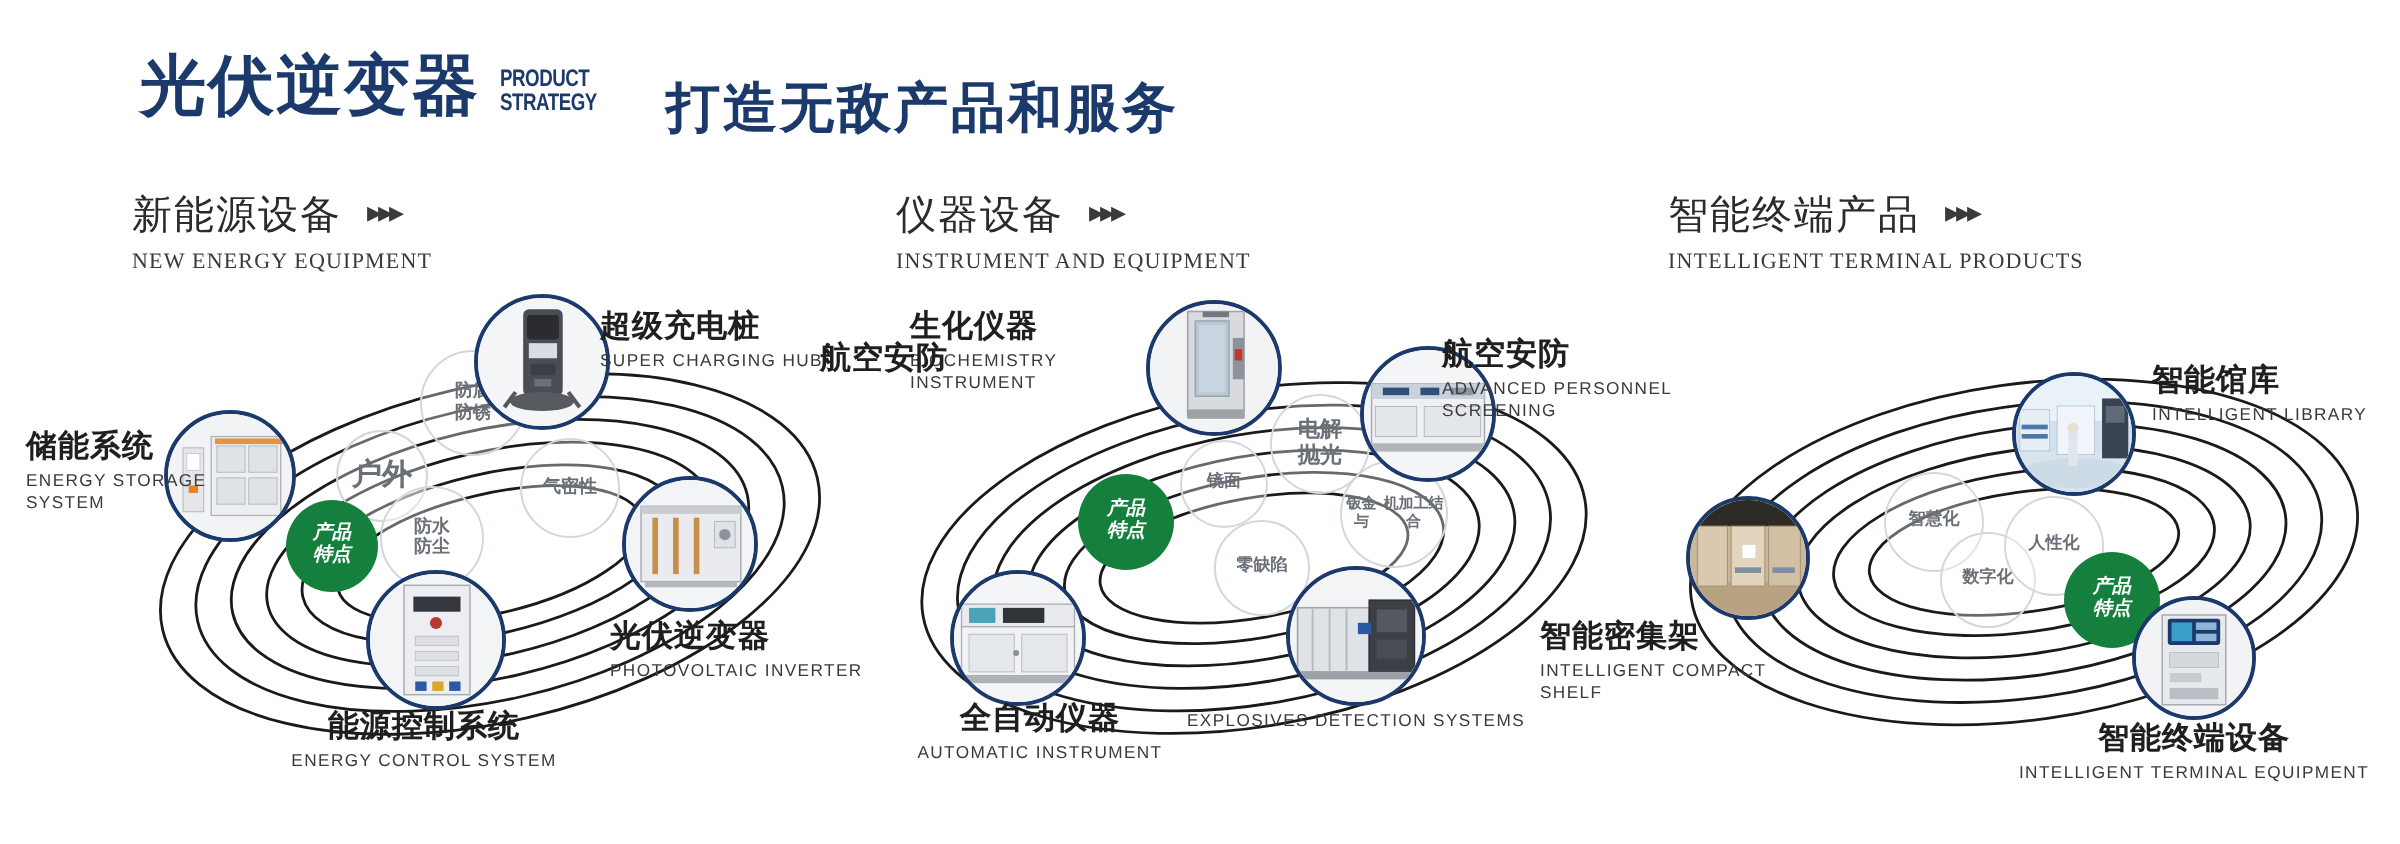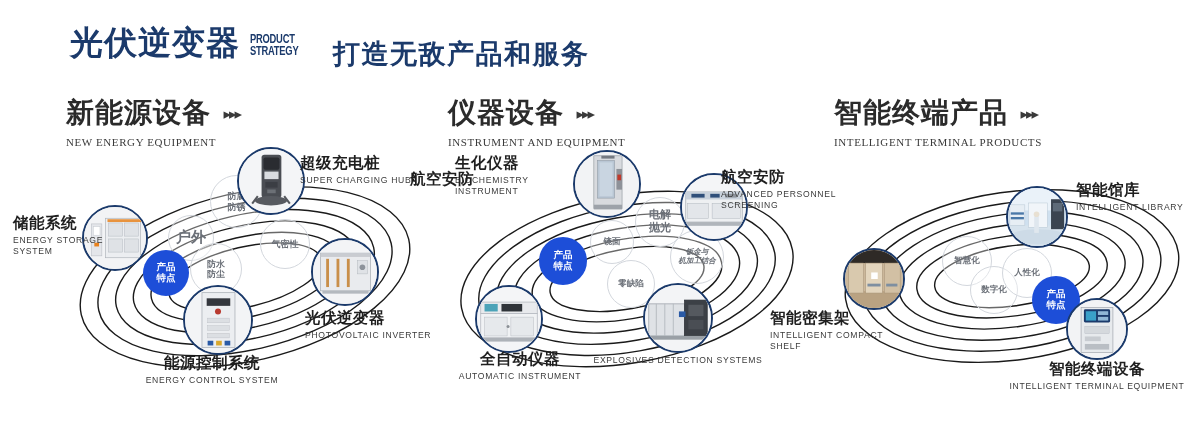--- a/index.html
+++ b/index.html
@@ -27,21 +27,21 @@
     font-family:"Liberation Sans",sans-serif;
   }
   .hdr-sub{
     position:absolute;left:333px;top:36px;
     font-size:27px;font-weight:bold;color:#1b3a6b;letter-spacing:1.5px;
     font-family:"DejaVu Sans","Liberation Sans",sans-serif;
   }
 
   
   .sec{position:absolute;}
-  .sec-cn{font-size:28px;font-weight:bold;color:#2b2b2b;letter-spacing:1px;
+  .sec-cn{font-size:20px;font-weight:normal;color:#2b2b2b;letter-spacing:1px;
           font-family:"DejaVu Sans","Liberation Sans",sans-serif;}
   .sec-arrow{display:inline-block;margin-left:8px;font-size:15px;color:#3a3a3a;
              letter-spacing:-2px;vertical-align:3px;font-weight:bold;}
   .sec-en{font-size:11px;color:#3a3a3a;letter-spacing:0.6px;margin-top:4px;
           font-family:Liberation Serif, serif;}
 
   
   .cluster{position:absolute;}
   .rings{position:absolute;left:0;top:0;}
 
@@ -64,21 +64,21 @@
   .feat{
     position:absolute;border-radius:50%;
     display:flex;align-items:center;justify-content:center;
     text-align:center;box-sizing:border-box;
     color:#6b7078;font-weight:bold;
     border:1px solid #d3d7dd;background:rgba(255,255,255,0.35);
     font-family:"DejaVu Sans","Liberation Sans",sans-serif;
     line-height:1.15;
   }
   .feat.core{
-    background:#1d4ed8;border:none;color:#ffffff;
+    background:#15803d;border:none;color:#ffffff;font-style:italic;
   }
 </style>
 </head>
 <body>
 
 <div class="stage">
 
   <div class="hdr">
     <span class="hdr-cn">光伏逆变器</span>
     <span class="hdr-en">
@@ -232,21 +232,21 @@
       </g>
     </svg>
 
     <div class="feat" style="left:155px;top:65px;width:44px;height:44px;font-size:8.5px;">
       <span>镜面</span>
     </div>
     <div class="feat" style="left:200px;top:42px;width:50px;height:50px;font-size:11px;flex-direction:column;text-align:center;">
       <span>电解</span>
       <span>抛光</span>
     </div>
-    <div class="feat" style="left:235px;top:75px;width:54px;height:54px;font-size:7.5px;flex-direction:column;font-style:italic;">
+    <div class="feat" style="left:235px;top:75px;width:54px;height:54px;font-size:7.5px;flex-direction:row;">
       <span>钣金与</span>
       <span>机加工结合</span>
     </div>
     <div class="feat" style="left:172px;top:105px;width:48px;height:48px;font-size:8.5px;">
       <span>零缺陷</span>
     </div>
     <div class="feat core" style="left:104px;top:82px;width:48px;height:48px;font-size:9.5px;flex-direction:column;">
       <span>产品</span>
       <span>特点</span>
     </div>

